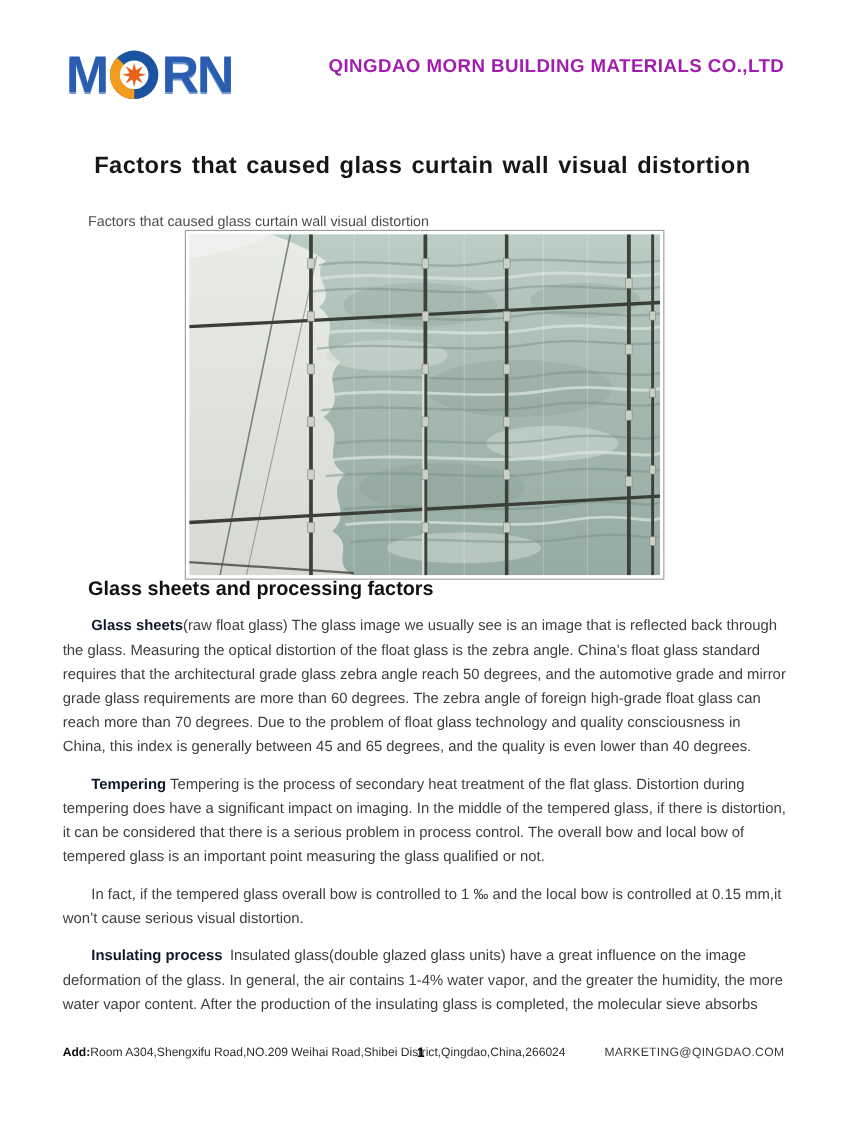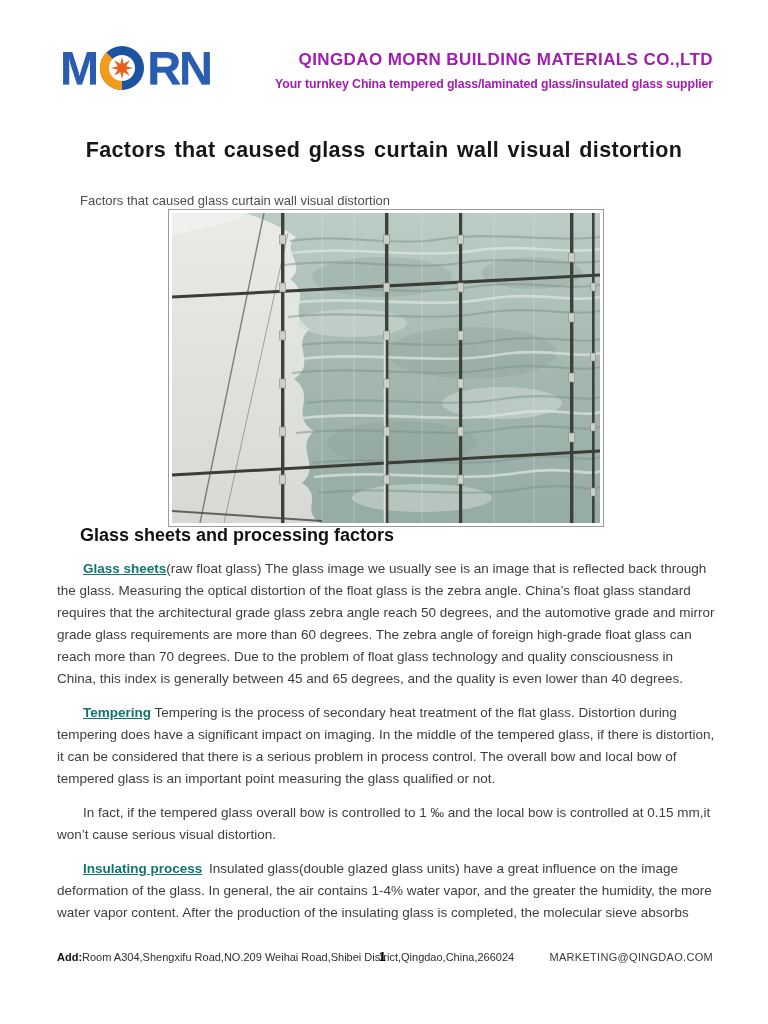--- a/index.html
+++ b/index.html
@@ -23,21 +23,21 @@
 
   
   .photo{position:absolute;left:168px;top:209px;width:428px;height:310px;background:#fff;
          border:1px solid #9b9b9b;padding:3px;}
   .photo svg{display:block;width:428px;height:310px;}
 
   
   .content{position:absolute;left:57px;top:524px;width:658px;font-size:13.5px;line-height:22px;color:#3e3e3e;}
   .section-heading{font-weight:700;color:#101010;font-size:18px;margin:0 0 12px 23px;}
   .content p{margin:0 0 12px 0;text-indent:26px;}
-  .content p b{color:#0f766e;text-decoration:underline;}
+  .content p b{color:#0f172a;}
 
   
   .footer{position:absolute;left:57px;right:55px;top:951px;display:flex;justify-content:space-between;
           font-size:11px;color:#2e2e2e;}
   .footer b{color:#111;}
   .footer-email{letter-spacing:0.3px;color:#3a3a3a;}
   .page-number{position:absolute;left:379px;top:950px;font-size:12.5px;font-weight:700;color:#0d0d0d;}
 </style>
 </head>
 <body>
@@ -51,21 +51,20 @@
       <path d="M1,23 A22,22 0 0 0 23,45 L23,23 Z" fill="#e2571a"></path>
       <path d="M7.4,7.4 A22,22 0 0 0 23,45 A22,22 0 0 1 23,1 A22,22 0 0 0 7.4,7.4 Z" fill="none"></path>
       <path d="M23,45 A22,22 0 0 1 7.4,7.4 L23,23 Z" fill="#f29b1d"></path>
       <circle cx="23" cy="23" r="13" fill="#ffffff"></circle>
       <polygon fill="#e8611c" points="34,23 27.2,24.7 30.8,30.8 24.7,27.2 23,34 21.3,27.2 15.2,30.8 18.8,24.7 12,23 18.8,21.3 15.2,15.2 21.3,18.8 23,12 24.7,18.8 30.8,15.2 27.2,21.3"></polygon>
     </svg>
     <span class="logo-letter">RN</span>
   </div>
   <div class="company">
     <div class="company-name">QINGDAO MORN BUILDING MATERIALS CO.,LTD</div>
-    <div class="tagline">Your turnkey China tempered glass/laminated glass/insulated glass supplier</div>
   </div>
 
   <div class="title">Factors that caused glass curtain wall visual distortion</div>
   <div class="caption">Factors that caused glass curtain wall visual distortion</div>
 
   <div class="photo">
     <svg viewBox="0 0 428 310" preserveAspectRatio="none">
       <defs>
         <linearGradient id="gG" x1="0" y1="0" x2="0" y2="1">
           <stop offset="0" stop-color="#bccdc6"></stop>

